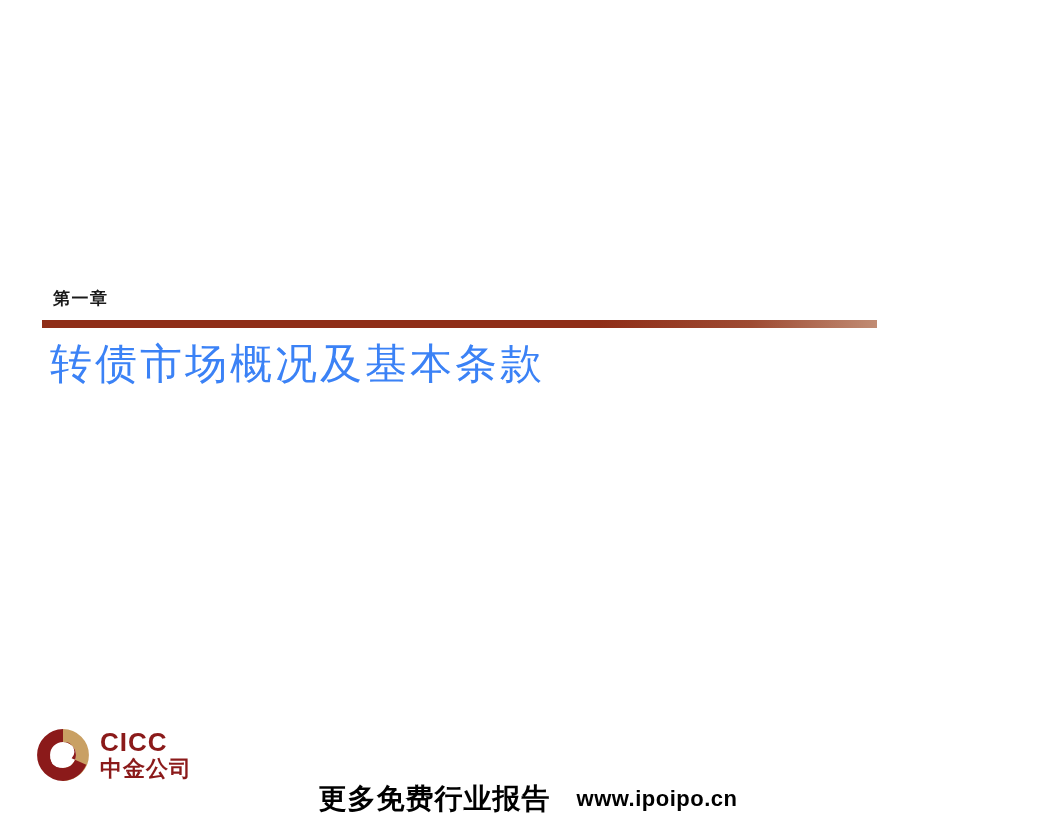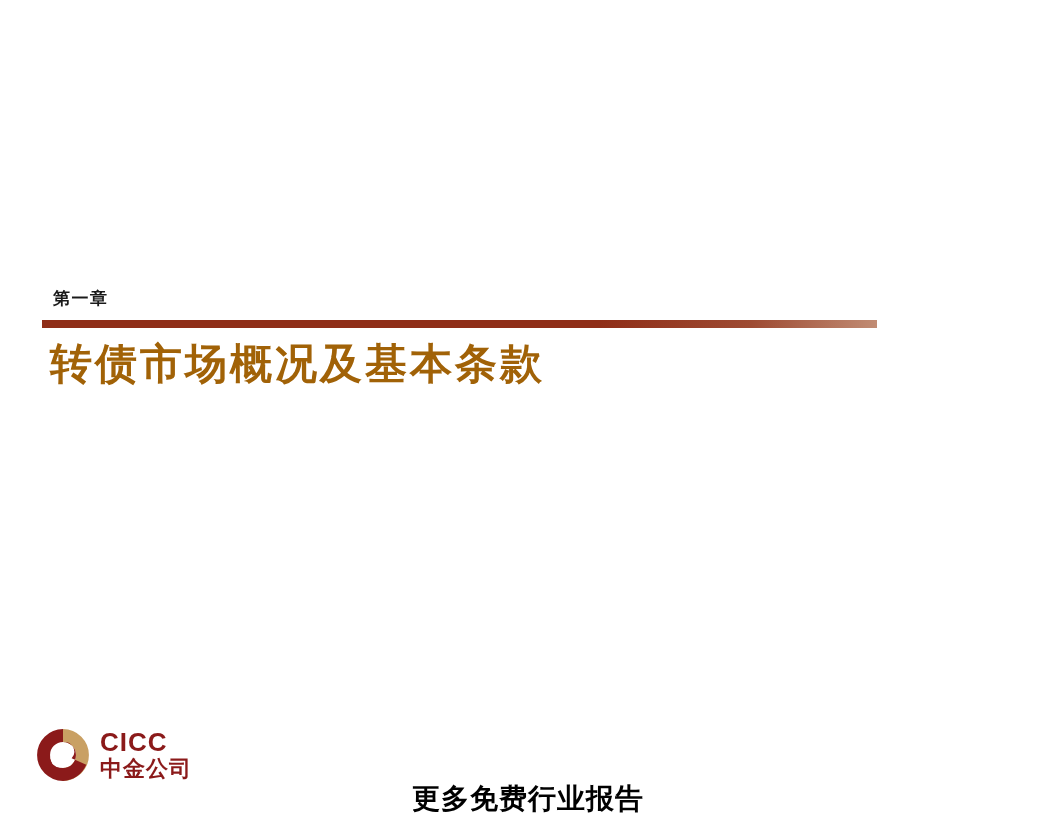--- a/index.html
+++ b/index.html
@@ -53,23 +53,23 @@
     );
   }
 
   
   .section-title {
     position: absolute;
     left: 50px;
     top: 340px;
     font-family: "Liberation Serif", "DejaVu Serif", serif;
     font-size: 42px;
-    font-weight: 700;
+    font-weight: 400;
     letter-spacing: 3px;
-    color: #a16207;
+    color: #3b82f6;
     line-height: 1.15;
     white-space: nowrap;
   }
 
   
   .logo {
     position: absolute;
     left: 36px;
     top: 726px;
     width: 170px;
@@ -179,15 +179,16 @@
     <div class="logo-wordmark">
       <span class="logo-latin">CICC</span>
       <span class="logo-cn">中金公司</span>
     </div>
   </div>
 
   <div class="page-number">2</div>
 
   <div class="promo-banner">
     <span class="promo-text">更多免费行业报告</span>
+    <span class="promo-url">www.ipoipo.cn</span>
   </div>
 
 </div>
 
 </body></html>

